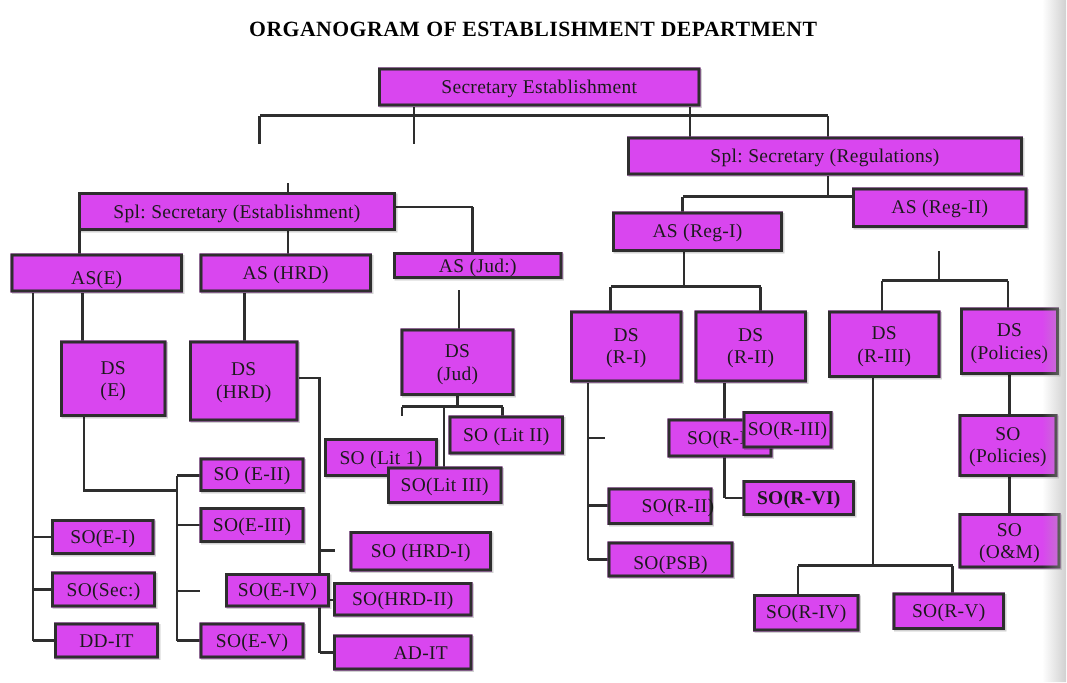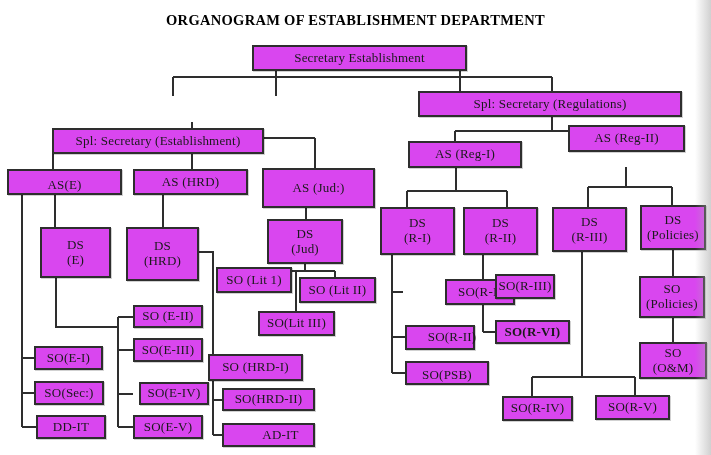--- a/index.html
+++ b/index.html
@@ -127,21 +127,21 @@
       </div>
       <div class="box" style="left: 418px; top: 91px; width: 264px; height: 26px;">
         <span>Spl: Secretary (Regulations)</span>
       </div>
       <div class="box" style="left: 7px; top: 169px; width: 115px; height: 26px; justify-content: flex-end;">
         <span>AS(E)</span>
       </div>
       <div class="box" style="left: 133px; top: 169px; width: 115px; height: 26px;">
         <span>AS (HRD)</span>
       </div>
-      <div class="box" style="left: 262px; top: 168px; width: 113px; height: 40px;">
+      <div class="box" style="left: 262px; top: 168px; width: 113px; height: 18px;">
         <span>AS (Jud:)</span>
       </div>
       <div class="box" style="left: 408px; top: 141px; width: 114px; height: 27px;">
         <span>AS (Reg-I)</span>
       </div>
       <div class="box" style="left: 568px; top: 125px; width: 117px; height: 27px;">
         <span>AS (Reg-II)</span>
       </div>
       <div class="box" style="left: 40px; top: 227px; width: 71px; height: 51px;">
         <span>DS</span>
@@ -179,36 +179,36 @@
       </div>
       <div class="box" style="left: 36px; top: 415px; width: 70px; height: 24px;">
         <span>DD-IT</span>
       </div>
       <div class="box" style="left: 133px; top: 305px; width: 70px; height: 23px;">
         <span>SO (E-II)</span>
       </div>
       <div class="box" style="left: 133px; top: 338px; width: 70px; height: 24px;">
         <span>SO(E-III)</span>
       </div>
-      <div class="box" style="left: 139px; top: 382px; width: 70px; height: 23px; text-align: right;">
+      <div class="box" style="left: 150px; top: 382px; width: 70px; height: 23px; text-align: right;">
         <span>SO(E-IV)</span>
       </div>
       <div class="box" style="left: 133px; top: 415px; width: 70px; height: 24px;">
         <span>SO(E-V)</span>
       </div>
-      <div class="box" style="left: 216px; top: 267px; width: 76px; height: 26px;">
+      <div class="box" style="left: 216px; top: 292px; width: 76px; height: 26px;">
         <span>SO (Lit 1)</span>
       </div>
       <div class="box" style="left: 299px; top: 277px; width: 77px; height: 26px; text-align: center;">
         <span>SO (Lit II)</span>
       </div>
       <div class="box" style="left: 258px; top: 311px; width: 77px; height: 25px;">
         <span>SO(Lit III)</span>
       </div>
-      <div class="box" style="left: 208px; top: 354px; width: 95px; height: 27px;">
+      <div class="box" style="left: 233px; top: 354px; width: 95px; height: 27px;">
         <span>SO (HRD-I)</span>
       </div>
       <div class="box" style="left: 222px; top: 388px; width: 93px; height: 23px;">
         <span>SO(HRD-II)</span>
       </div>
       <div class="box" style="left: 222px; top: 423px; width: 93px; height: 24px; padding-left: 24px;">
         <span>AD-IT</span>
       </div>
       <div class="box" style="left: 403px; top: 279px; width: 70px; height: 26px; margin-left: 42px;">
         <span>SO(R-I)</span>

